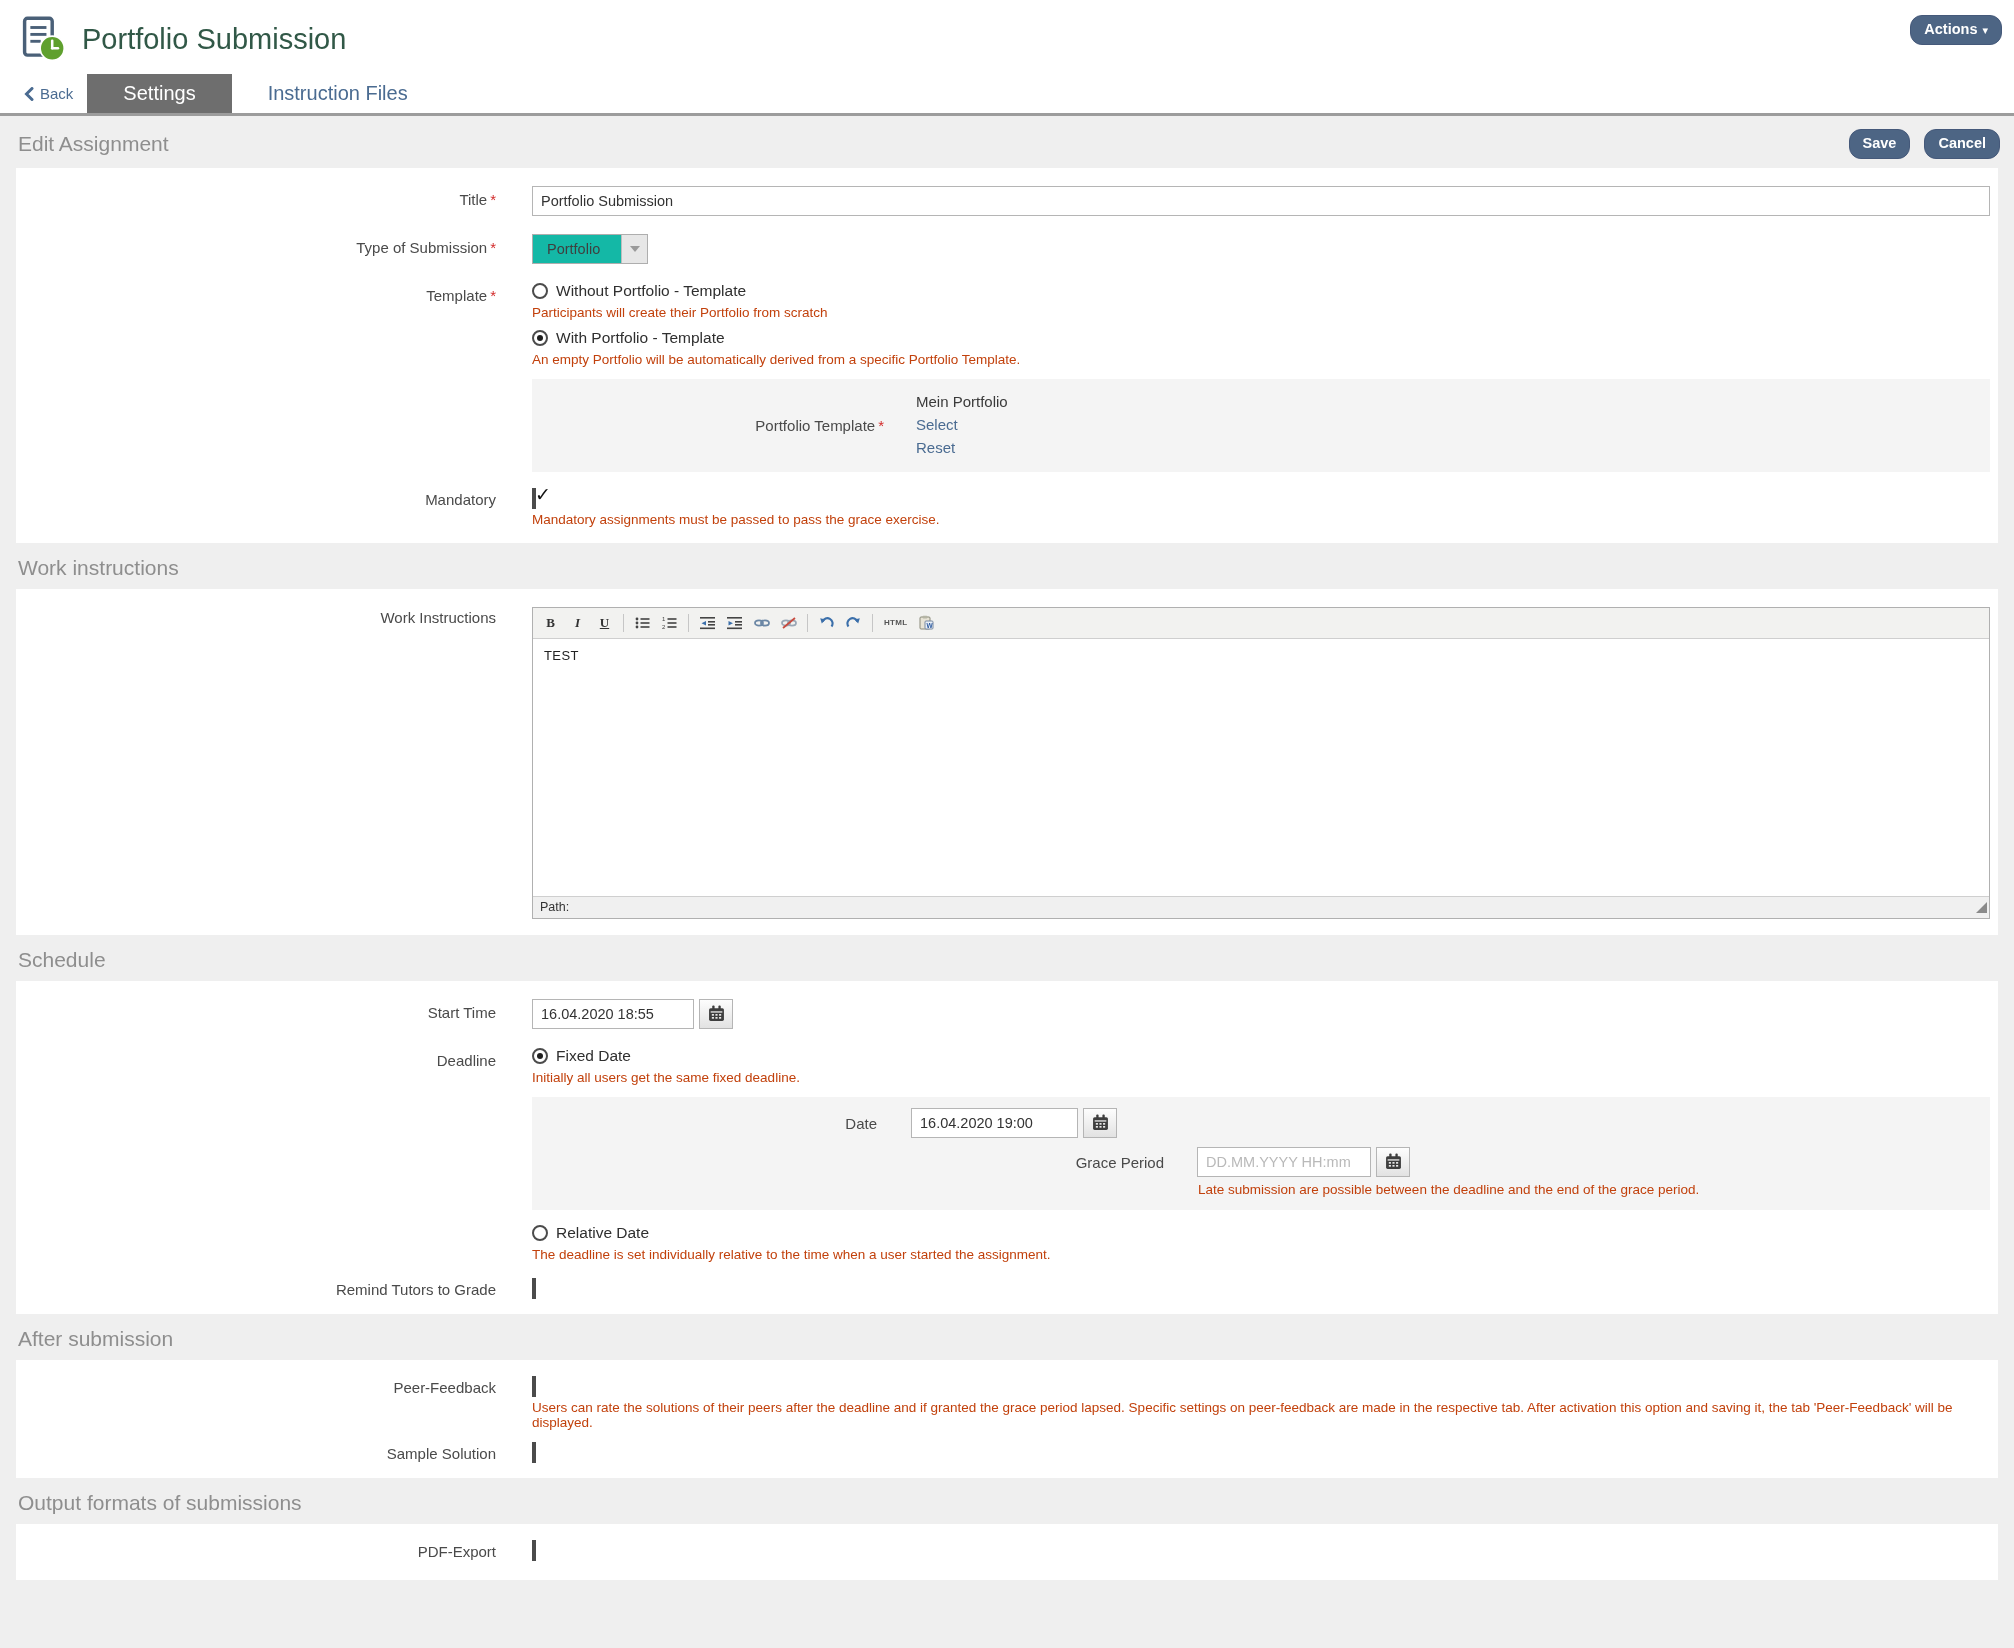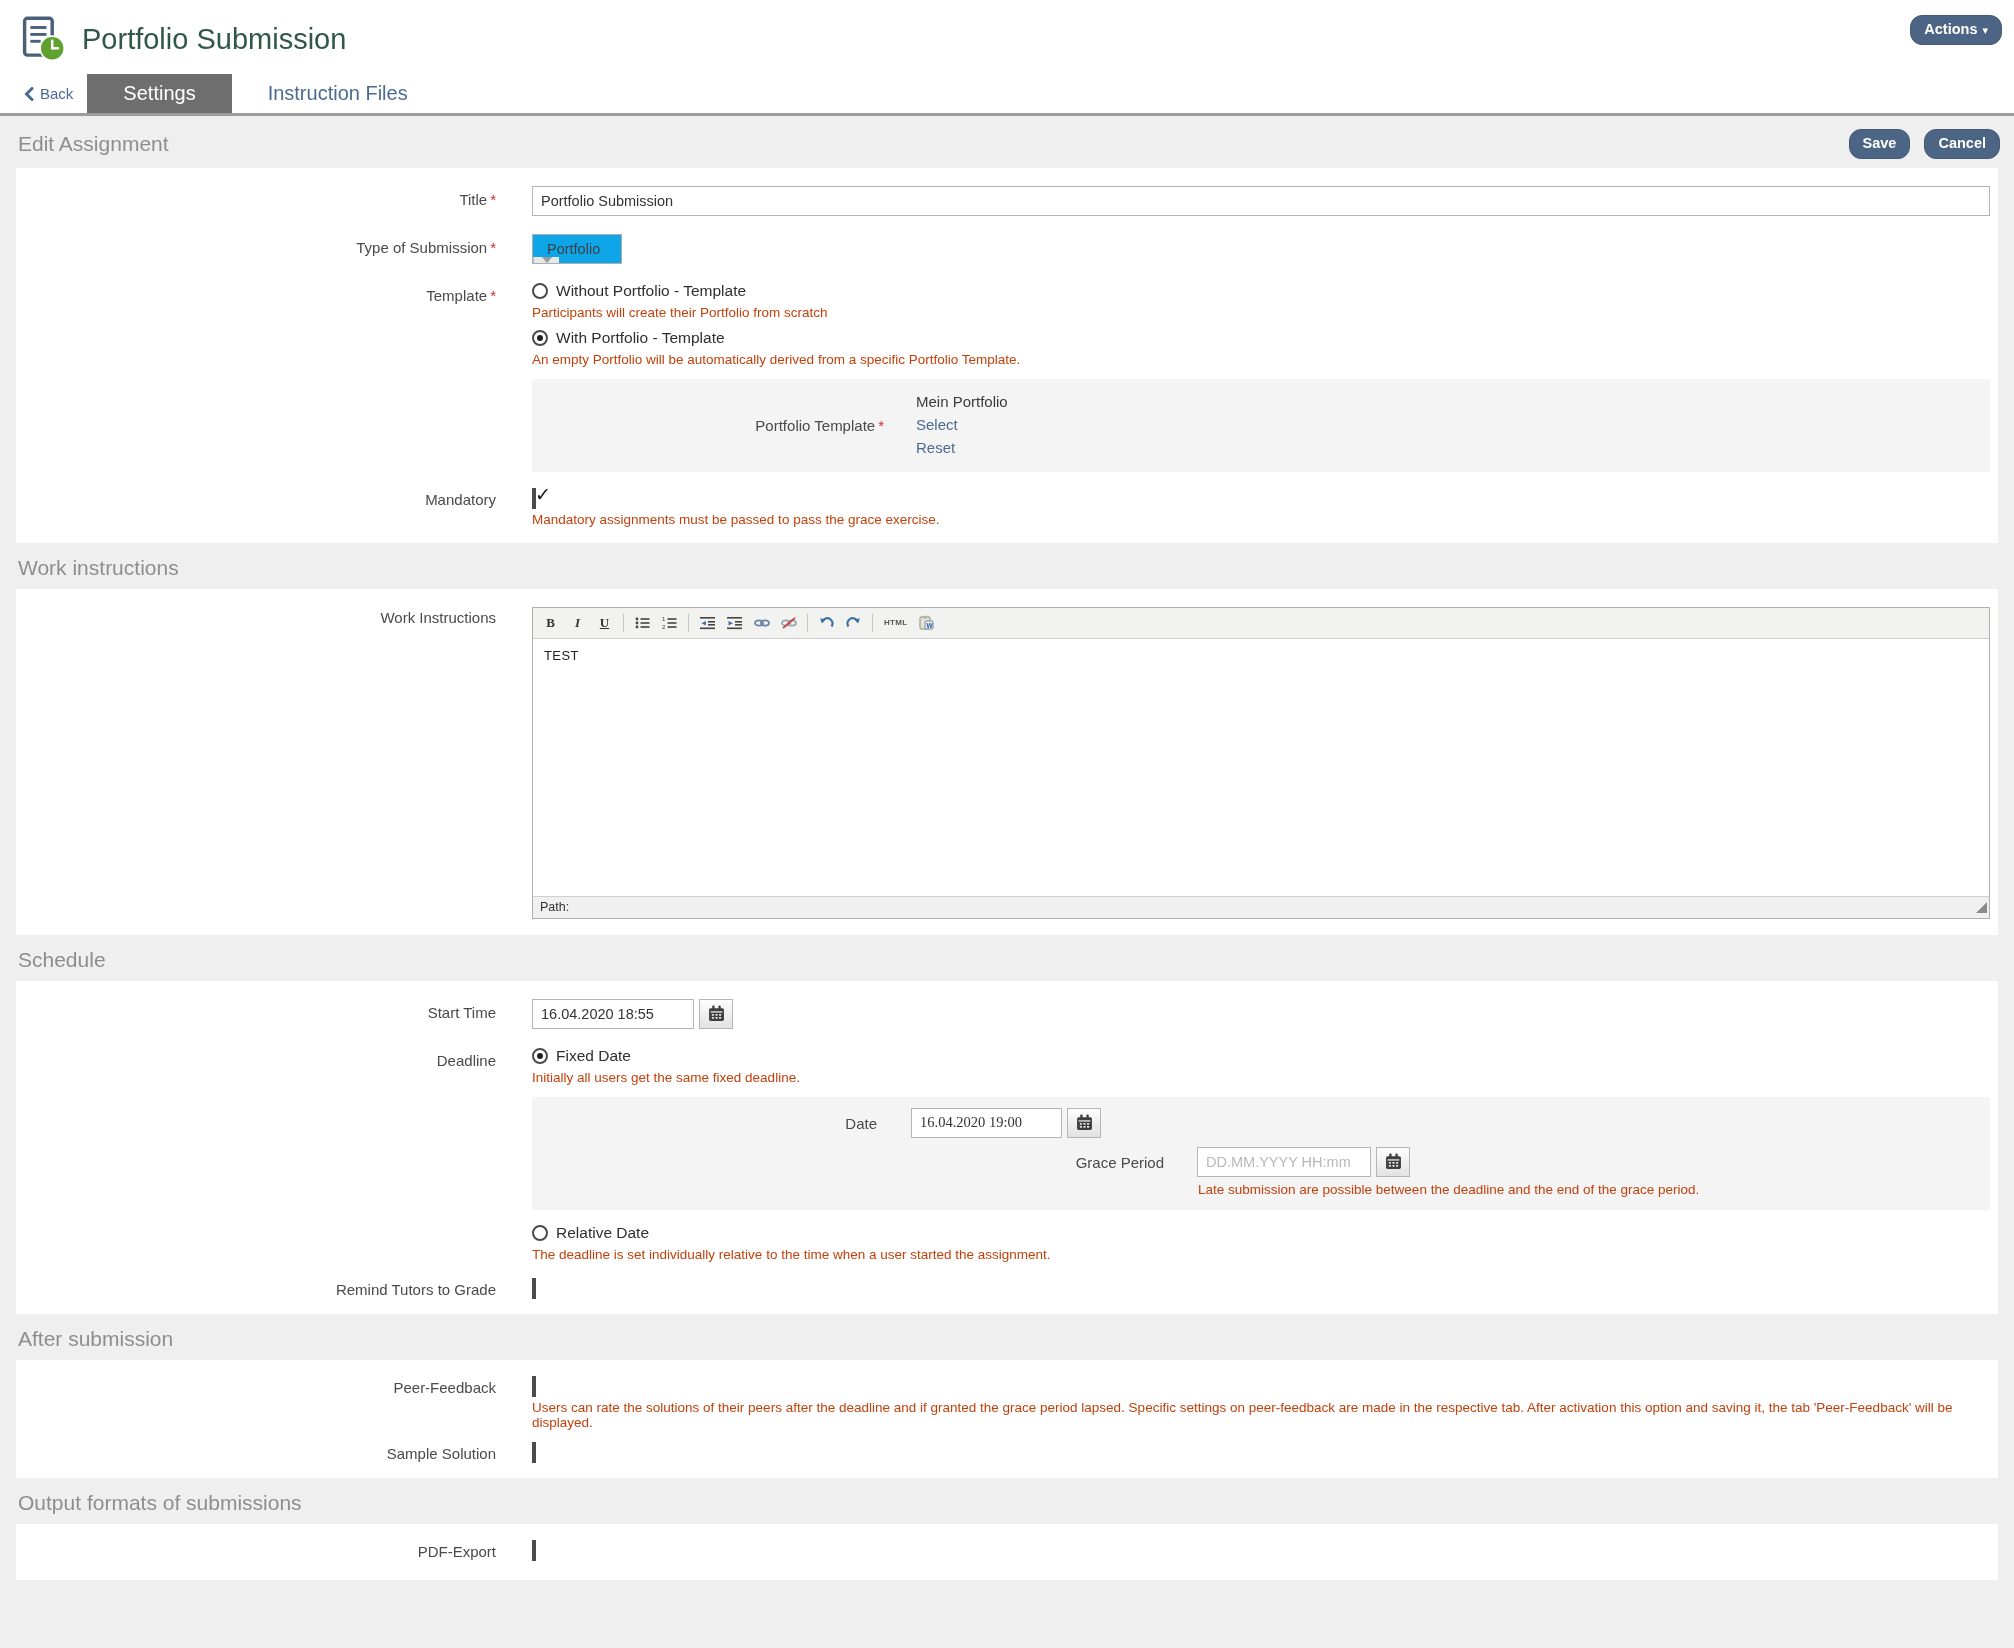--- a/index.html
+++ b/index.html
@@ -35,21 +35,21 @@
   .row-label { flex:0 0 480px; text-align:right; font-size:15px; color:#4a4a4a; padding-top:5px; }
   .row-ctl { flex:1; margin-left:36px; margin-right:8px; }
   .req { color:#d22a2a; margin-left:3px; }
   .help { font-size:13.5px; color:#c2410c; margin-top:5px; }
   
   .text-input {
     height:30px; border:1px solid #b5b5b5; padding:4px 8px; font-size:14.5px;
     color:#333; font-family:inherit; background:#fff; width:100%;
   }
   .text-input::placeholder { color:#b9b9b9; }
-  .sel { display:inline-flex; align-items:stretch; border:1px solid #aeaeae; height:30px; background:#0ea5e9;flex-direction:column; }
+  .sel { display:inline-flex; align-items:stretch; border:1px solid #aeaeae; height:30px; background:#14b8a6; }
   .sel .sel-txt { padding:6px 16px 0 14px; font-size:14.5px; color:#3f3f3f; min-width:88px; }
   .sel .sel-arrow { width:26px; border-left:1px solid #bdbdbd; background:#e7e7e7; display:flex; align-items:center; justify-content:center; }
   .sel .sel-arrow::after { content:""; border-left:5px solid transparent; border-right:5px solid transparent; border-top:6px solid #9a9a9a; }
   
   .opt { display:flex; align-items:center; gap:8px; }
   .opt-label { font-size:15.5px; color:#2f2f2f; }
   .radio { width:16px; height:16px; border:2px solid #4b4b4b; border-radius:50%; background:#fff; position:relative; flex:0 0 auto; cursor:pointer; }
   .radio.checked::after { content:""; position:absolute; inset:3px; background:#1e1e1e; border-radius:50%; }
   .cb { width:17px; height:17px; border:2px solid #4b4b4b; background:#fff; position:relative; flex:0 0 auto; cursor:pointer; }
   .cb.checked::after { content:"✓"; position:absolute; left:1px; top:-7px; font-size:19px; font-weight:bold; color:#111; }
@@ -57,21 +57,21 @@
   .subpanel { background:#f4f4f4; margin-top:12px; padding:11px 0 13px 0; }
   .sub-row { display:flex; align-items:center; }
   .sub-label { text-align:right; font-size:15px; color:#4a4a4a; padding-top:2px; }
   .pt-label { flex:0 0 352px; }
   .pt-ctl { margin-left:32px; line-height:23px; }
   .pt-value { color:#3a3a3a; font-size:15px; }
   .link { color:#4a6b91; cursor:pointer; text-decoration:none; display:block; font-size:15px; }
   .dl-date-label { flex:0 0 345px; }
   .dl-grace-label { flex:0 0 632px; }
   .dt-wrap { display:flex; align-items:center; }
-  .dt-input { width:151px;font-family:Liberation Serif, serif; }
+  .dt-input { width:167px; }
   .grace-input { width:174px; }
   .st-input { width:162px; }
   .cal-btn { width:34px; height:30px; margin-left:5px; border:1px solid #b5b5b5;
     background:linear-gradient(#fdfdfd,#e2e2e2); display:flex; align-items:center; justify-content:center; cursor:pointer; }
   
   .editor { border:1px solid #b0b0b0; background:#fff; width:100%; }
   .ed-toolbar { display:flex; align-items:center; gap:2px; background:#f2f2f0; border-bottom:1px solid #cfcfcf; padding:3px 5px; height:31px; }
   .ed-btn { width:25px; height:24px; display:flex; align-items:center; justify-content:center; border:1px solid transparent; border-radius:2px; cursor:pointer; font-size:13px; color:#333; }
   .ed-b { font-family:"Liberation Serif","DejaVu Serif",serif; font-weight:bold; }
   .ed-i { font-family:"Liberation Serif","DejaVu Serif",serif; font-style:italic; font-weight:bold; }

